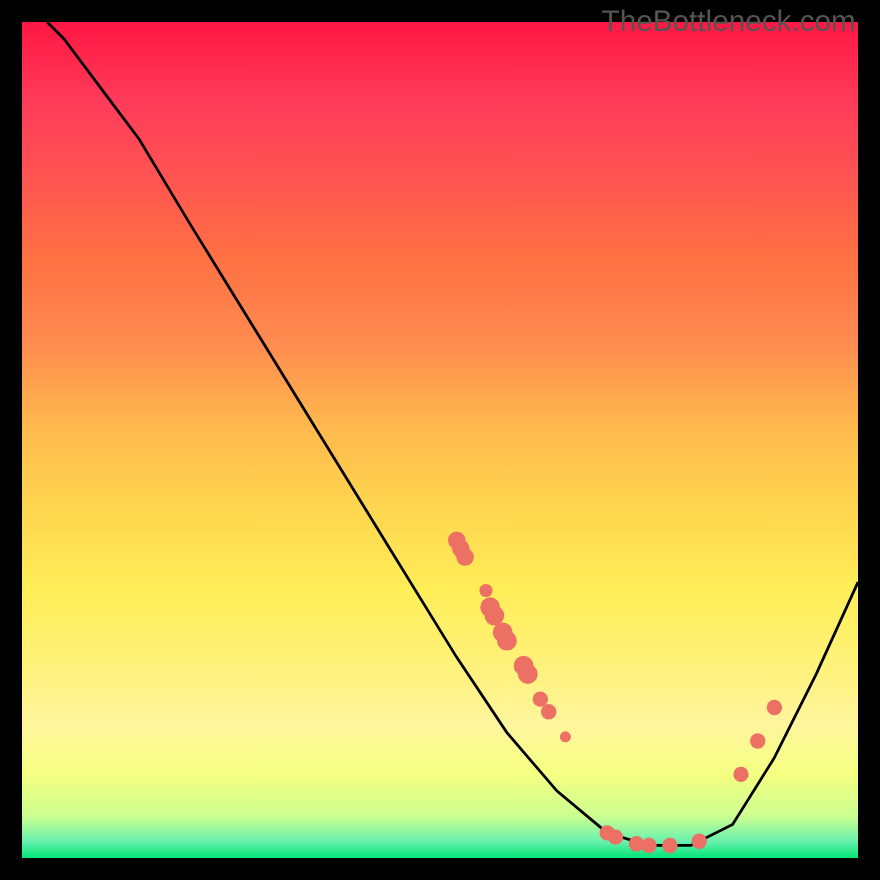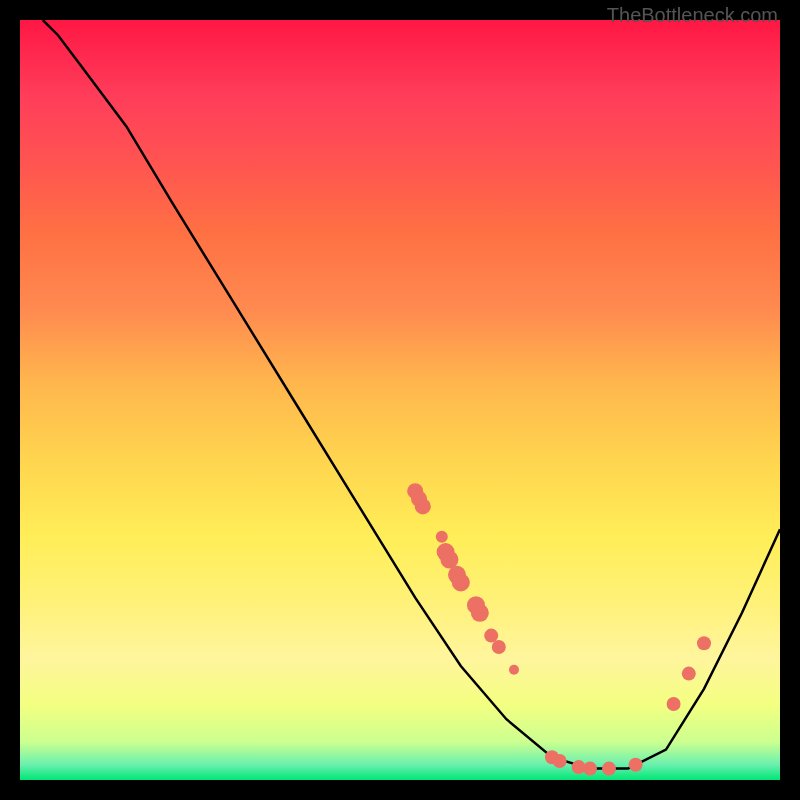--- a/index.html
+++ b/index.html
@@ -25,21 +25,21 @@
       #ccff90 95%,
       #69f0ae 98%,
       #00e676 100%
     );
   }
   .watermark {
     position: absolute;
     top: 4px;
     right: 22px;
     color: #555;
-    font-size: 20px;
+    font-size: 27px;
     font-weight: 500;
     z-index: 10;
   }
   svg.overlay {
     position: absolute;
     top: 20px;
     left: 20px;
     width: 760px;
     height: 760px;
     z-index: 5;

